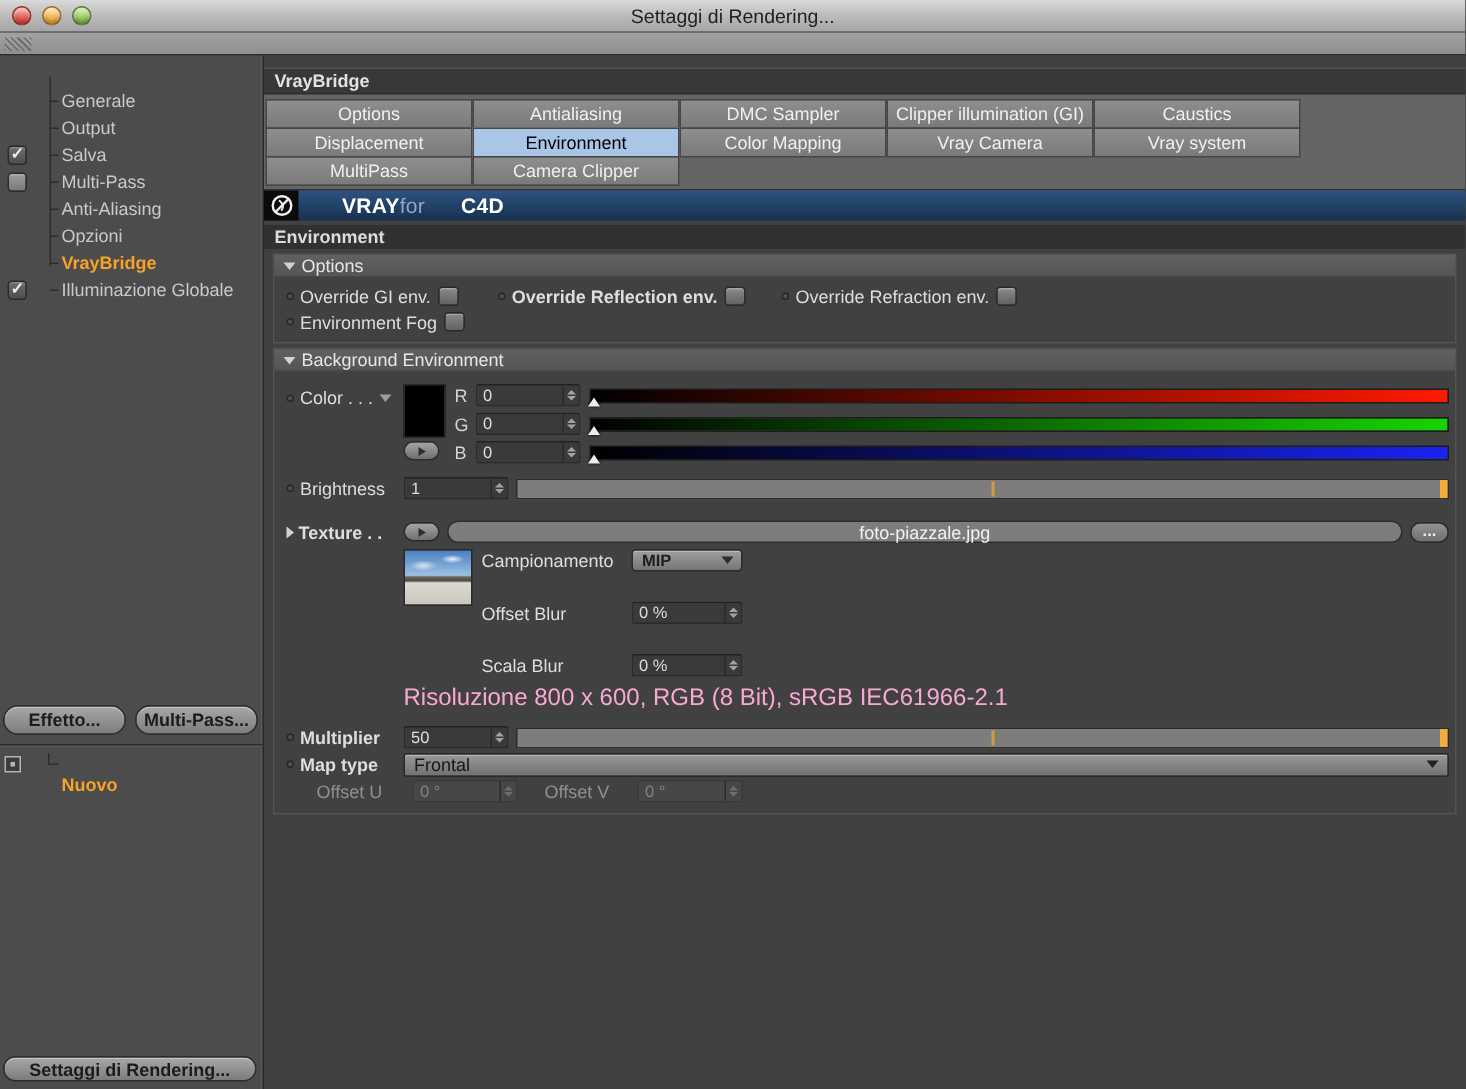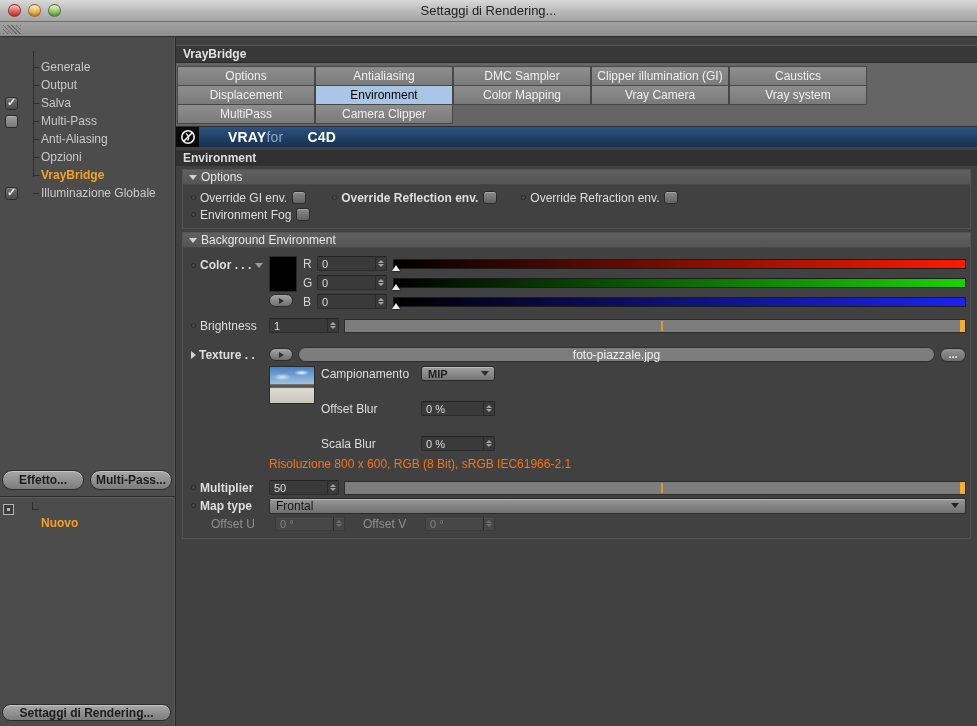--- a/index.html
+++ b/index.html
@@ -148,21 +148,21 @@
   .subrows { flex:1; margin-left:6px; display:flex; flex-direction:column; gap:20px; }
   .subrow { display:flex; align-items:center; height:15px; }
   .sublbl { width:100px; font-size:12px; color:#dedede; flex:none; }
   .drop-s { width:74px; height:15px; border:1px solid #2b2b2b; border-radius:3px;
     background:linear-gradient(#a0a0a0,#757575); display:flex; align-items:center; flex:none;
     box-shadow:inset 0 1px 0 rgba(255,255,255,.3); }
   .drop-s .val { flex:1; font-size:11px; font-weight:bold; color:#1d1d1d; padding-left:6px; }
   .drop-s .tri-dk { width:0; height:0; border-left:4px solid transparent; border-right:4px solid transparent;
     border-top:5px solid #2e2e2e; margin-right:5px; }
 
-  .resline { margin-left:82px; margin-top:6px; font-size:12px; color:#f97316; }
+  .resline { margin-left:82px; margin-top:6px; font-size:16px; color:#f9a8d4; }
 
   .drop-w { flex:1; height:16px; border:1px solid #2b2b2b; border-radius:2px;
     background:linear-gradient(#989898,#717171); display:flex; align-items:center;
     box-shadow:inset 0 1px 0 rgba(255,255,255,.3); }
   .drop-w .val { flex:1; font-size:12px; color:#161616; padding-left:6px; }
   .drop-w .tri-dk { width:0; height:0; border-left:4px solid transparent; border-right:4px solid transparent;
     border-top:5px solid #222; margin-right:6px; }
 
   .dislbl { font-size:12px; color:#909090; }
   .optrow { display:flex; align-items:center; height:17px; }
@@ -324,21 +324,21 @@
     </div>
 
     <div class="group">
       <div class="group-h">
         <span class="tri-d"></span>
         <span>Background Environment</span>
       </div>
       <div class="group-c">
 
         <div class="prow" style="align-items:flex-start; margin-top:4px;">
-          <div class="lblcell" style="margin-top:2px;font-weight:bold;">
+          <div class="lblcell" style="margin-top:2px;">
             <span class="pdot"></span>
             <span class="plabel">Color . . .</span>
             <span class="tri-d" style="margin-left:4px; border-top-color:#9c9c9c;"></span>
           </div>
           <div class="swatch-col">
             <div class="swatch"></div>
             <div class="roundbtn">
                 <span class="tri"></span>
               </div>
           </div>

